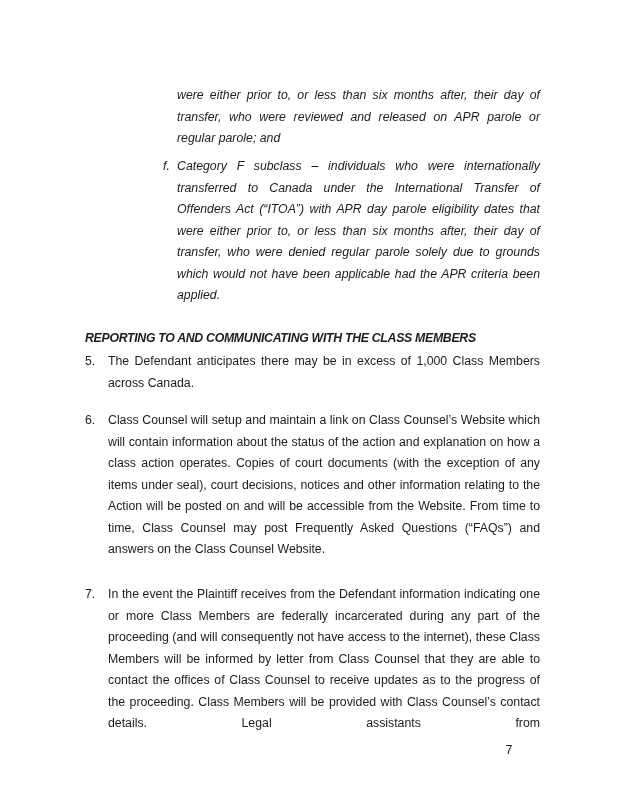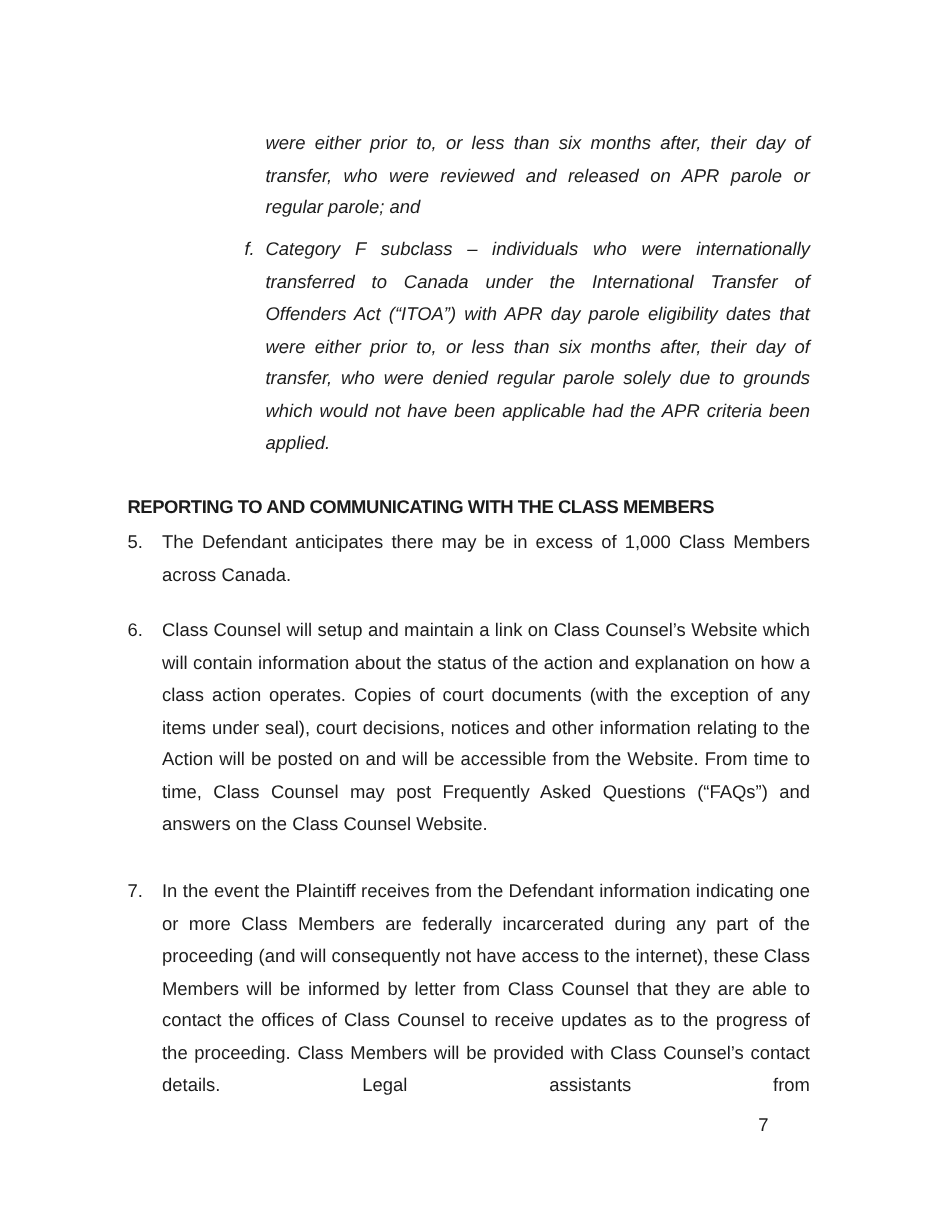--- a/index.html
+++ b/index.html
@@ -42,20 +42,21 @@
     top: 156px;
     width: 377px;
     padding-left: 14px;
   }
   .section-heading {
     position: absolute;
     left: 85px;
     top: 328px;
     width: 470px;
     font-weight: bold;
+    font-style: italic;
     letter-spacing: -0.3px;
     text-align: left;
     white-space: nowrap;
   }
   .numbered {
     left: 85px;
     width: 455px;
     padding-left: 23px;
   }
   .para-5 { top: 351px; }

